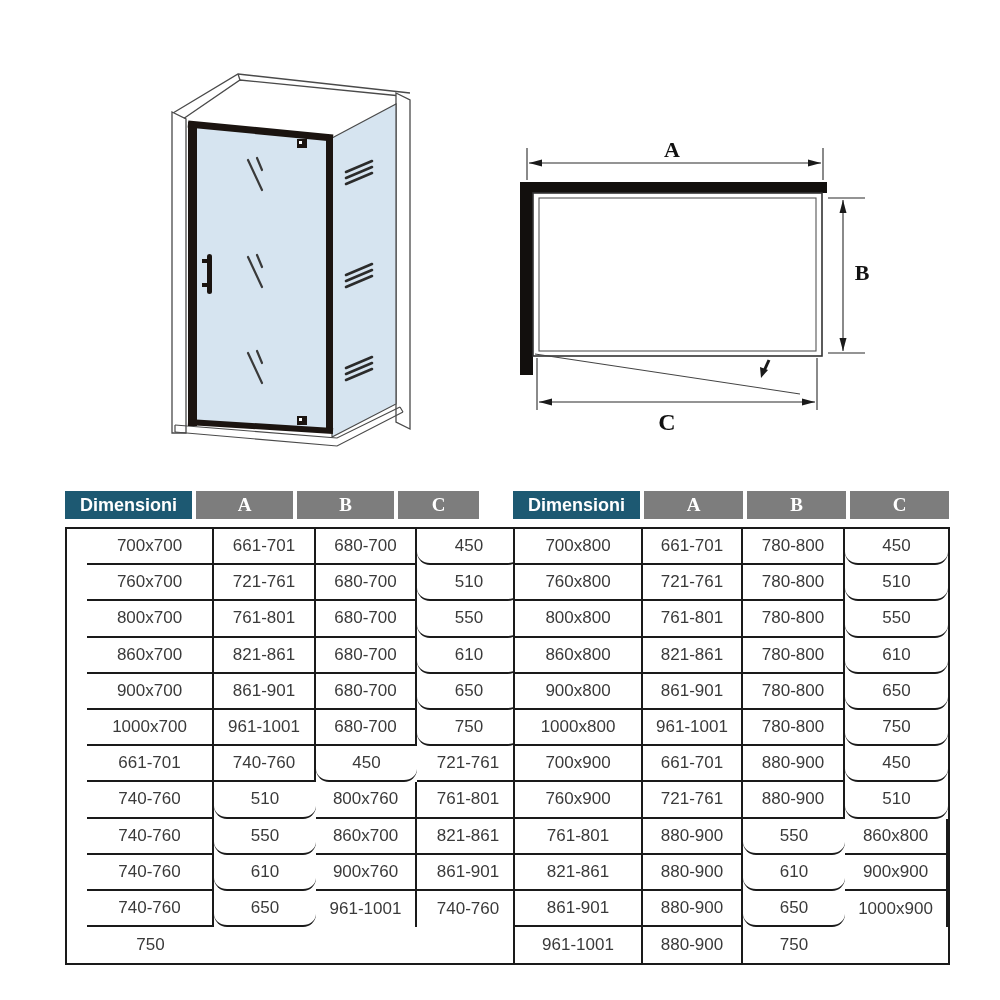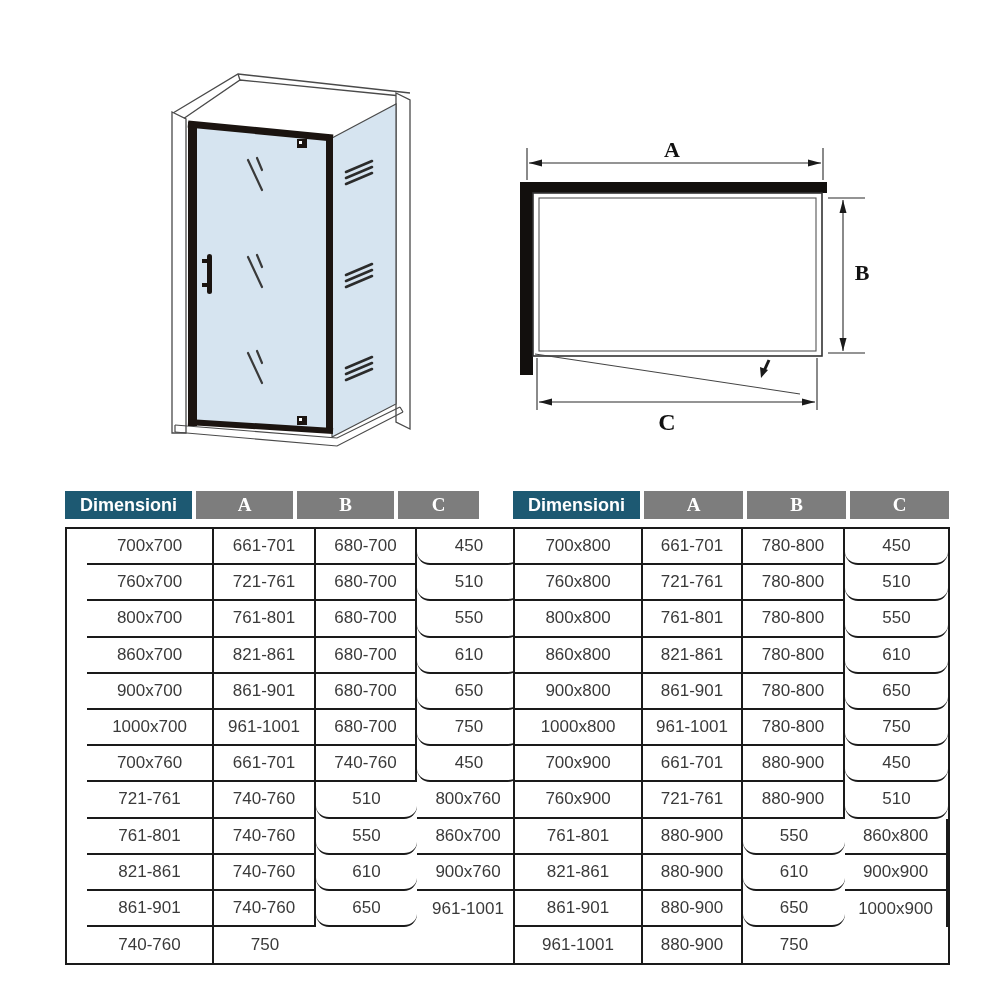--- a/index.html
+++ b/index.html
@@ -175,21 +175,20 @@
         <div class="cell">680-700</div>
         <div class="cell lastcol">610</div>
         <div class="cell">900x700</div>
         <div class="cell">861-901</div>
         <div class="cell">680-700</div>
         <div class="cell lastcol">650</div>
         <div class="cell">1000x700</div>
         <div class="cell">961-1001</div>
         <div class="cell">680-700</div>
         <div class="cell lastcol">750</div>
-        <div class="cell">700x760</div>
         <div class="cell">661-701</div>
         <div class="cell">740-760</div>
         <div class="cell lastcol">450</div>
         <div class="cell">721-761</div>
         <div class="cell">740-760</div>
         <div class="cell lastcol">510</div>
         <div class="cell">800x760</div>
         <div class="cell">761-801</div>
         <div class="cell">740-760</div>
         <div class="cell lastcol">550</div>

